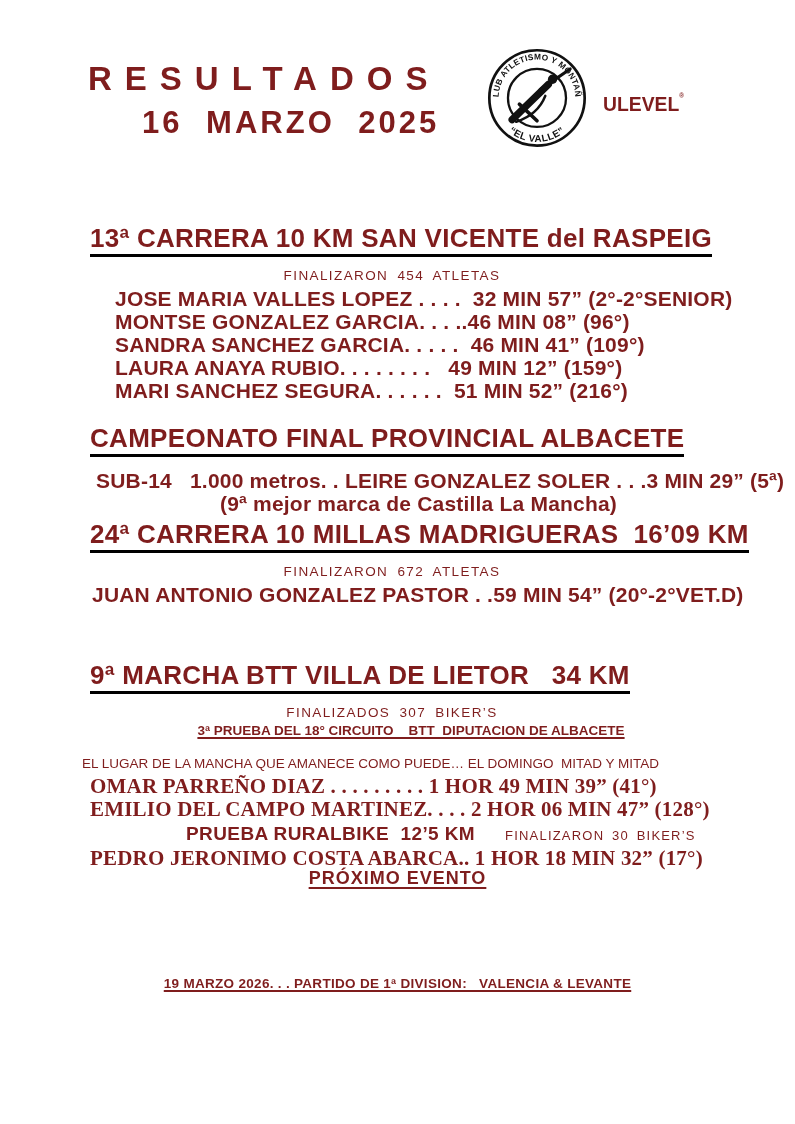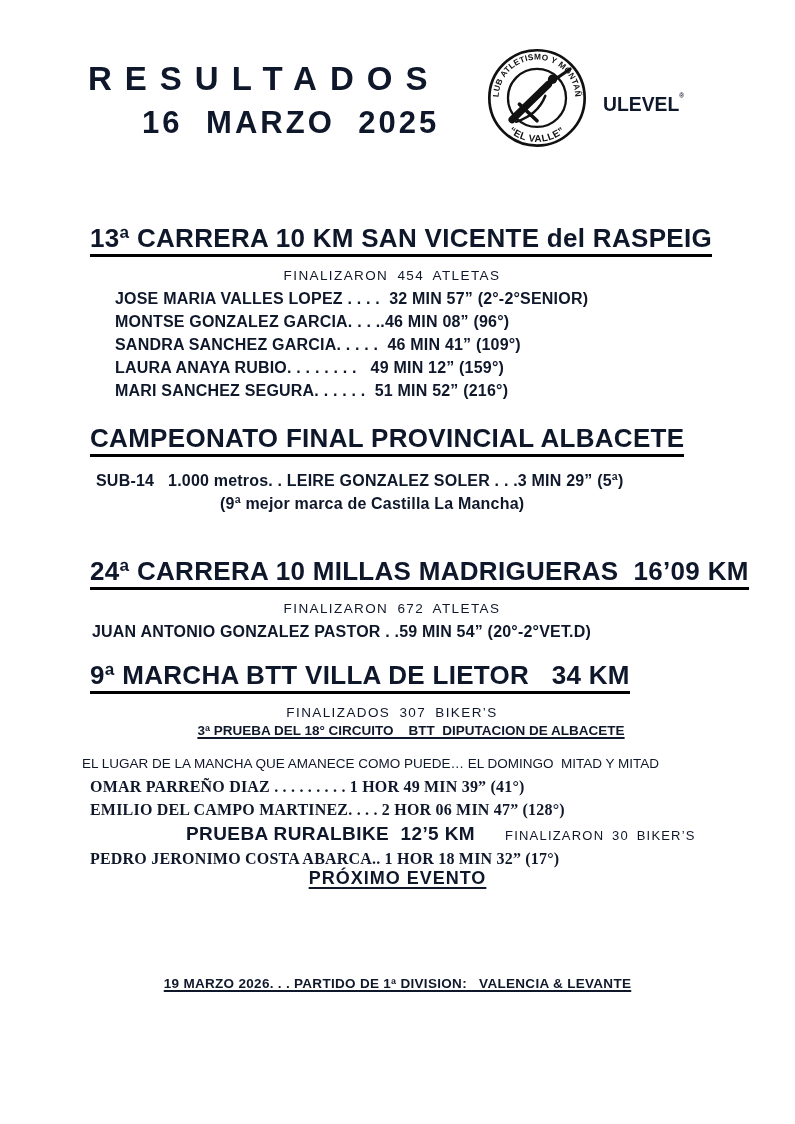--- a/index.html
+++ b/index.html
@@ -1,38 +1,38 @@
 <!DOCTYPE html>
 <html><head>
 <meta charset="utf-8">
 <style>
   html,body{margin:0;padding:0;background:#fff;}
-  .page{position:relative;width:795px;height:1124px;background:#ffffff;color:#0f172a;
+  .page{position:relative;width:795px;height:1124px;background:#ffffff;color:#7f1d1d;
         font-family:"Liberation Sans","DejaVu Sans",sans-serif;overflow:hidden;}
 
   
   .doc-title{position:absolute;left:88px;top:60px;font-size:33px;font-weight:bold;
              letter-spacing:13px;white-space:pre;}
   .doc-date{position:absolute;left:142px;top:105px;font-size:31px;font-weight:bold;
             letter-spacing:3px;word-spacing:12px;white-space:pre;}
   .club-logo{position:absolute;left:480px;top:46px;width:114px;height:108px;}
   .club-logo text{font-weight:bold;fill:#111;}
   .sponsor{position:absolute;left:603px;top:92px;font-size:21px;font-weight:900;
            letter-spacing:0px;transform:scaleX(0.92);transform-origin:left top;white-space:pre;}
   .sponsor .reg{font-size:7px;vertical-align:top;}
 
   
   .sec{position:absolute;left:82px;width:668px;}
-  .sec1{top:216px}.sec2{top:416px}.sec3{top:549px}.sec4{top:653px}
+  .sec1{top:216px}.sec2{top:416px}.sec3{top:512px}.sec4{top:653px}
   .sec-title{display:inline-block;margin:8px;font-size:26px;line-height:1.12;font-weight:bold;
              border-bottom:3px solid #000;padding-bottom:1px;white-space:pre;letter-spacing:0.3px;}
   .finishers{width:620px;text-align:center;font-size:13.5px;letter-spacing:1.4px;
              word-spacing:4px;margin-top:3px;white-space:pre;}
   .results{margin-top:4px;}
-  .rline{font-size:16px;font-weight:bold;line-height:23px;white-space:pre;letter-spacing:0.2px;}
+  .rline{font-size:21px;font-weight:bold;line-height:23px;white-space:pre;letter-spacing:0.2px;}
   .sec1 .rline{padding-left:33px;}
   .sec2 .rline-a{padding-left:14px;}
   .sec2 .rline-b{padding-left:138px;}
   .sec3 .rline-a{padding-left:10px;}
   .sec3 .rline-b{padding-left:26px;}
   .sec4 .rline{padding-left:8px;font-family:Liberation Serif, serif;}
   .note-u{width:624px;text-align:center;font-size:13.5px;font-weight:bold;margin-top:3px;
           white-space:pre;}
   .note-u span{text-decoration:underline;text-decoration-thickness:1.5px;text-underline-offset:2px;margin-left:34px;}
   .note{width:660px;font-size:13.5px;font-weight:normal;margin-top:18px;white-space:pre;}

